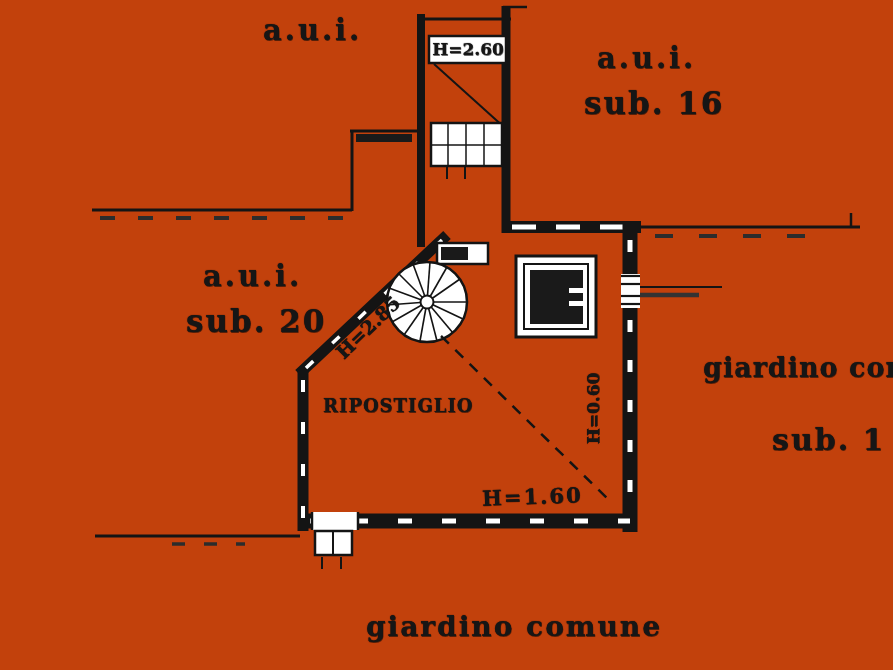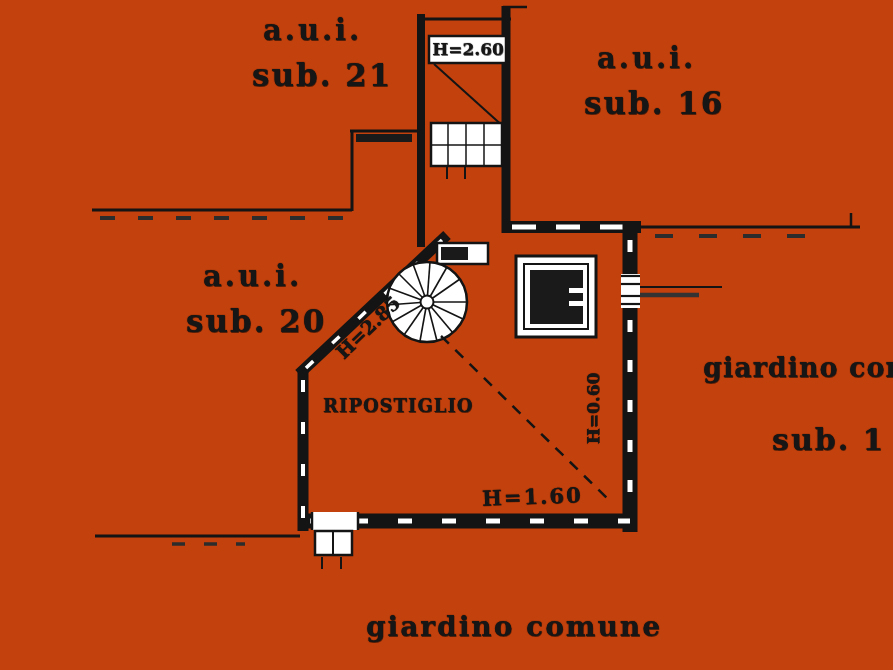--- a/index.html
+++ b/index.html
@@ -121,21 +121,20 @@
       <line x1="312" y1="512" x2="312" y2="530" stroke="#141414" stroke-width="2.5"></line>
       <line x1="358" y1="512" x2="358" y2="530" stroke="#141414" stroke-width="2.5"></line>
       <rect x="315" y="531" width="37" height="24" fill="#ffffff" stroke="#141414" stroke-width="2.5"></rect>
       <line x1="333" y1="531" x2="333" y2="555" stroke="#141414" stroke-width="2"></line>
       <line x1="322" y1="557" x2="322" y2="569" stroke="#141414" stroke-width="2"></line>
       <line x1="341" y1="557" x2="341" y2="569" stroke="#141414" stroke-width="2"></line>
     </g>
   </svg>
 
   <div class="label l-unit1" style="left:263px;top:16px;">a.u.i.</div>
-  <div class="label l-unit2" style="left:252px;top:60px;">sub. 21</div>
 
   <div class="label l-unit1" style="left:597px;top:44px;">a.u.i.</div>
   <div class="label l-unit2" style="left:584px;top:88px;">sub. 16</div>
 
   <div class="label l-unit1" style="left:203px;top:262px;">a.u.i.</div>
   <div class="label l-unit2" style="left:186px;top:306px;">sub. 20</div>
 
   <div class="label l-room" style="left:323px;top:397px;">RIPOSTIGLIO</div>
 
   <div class="label l-garden" style="left:703px;top:354px;">giardino comune</div>

